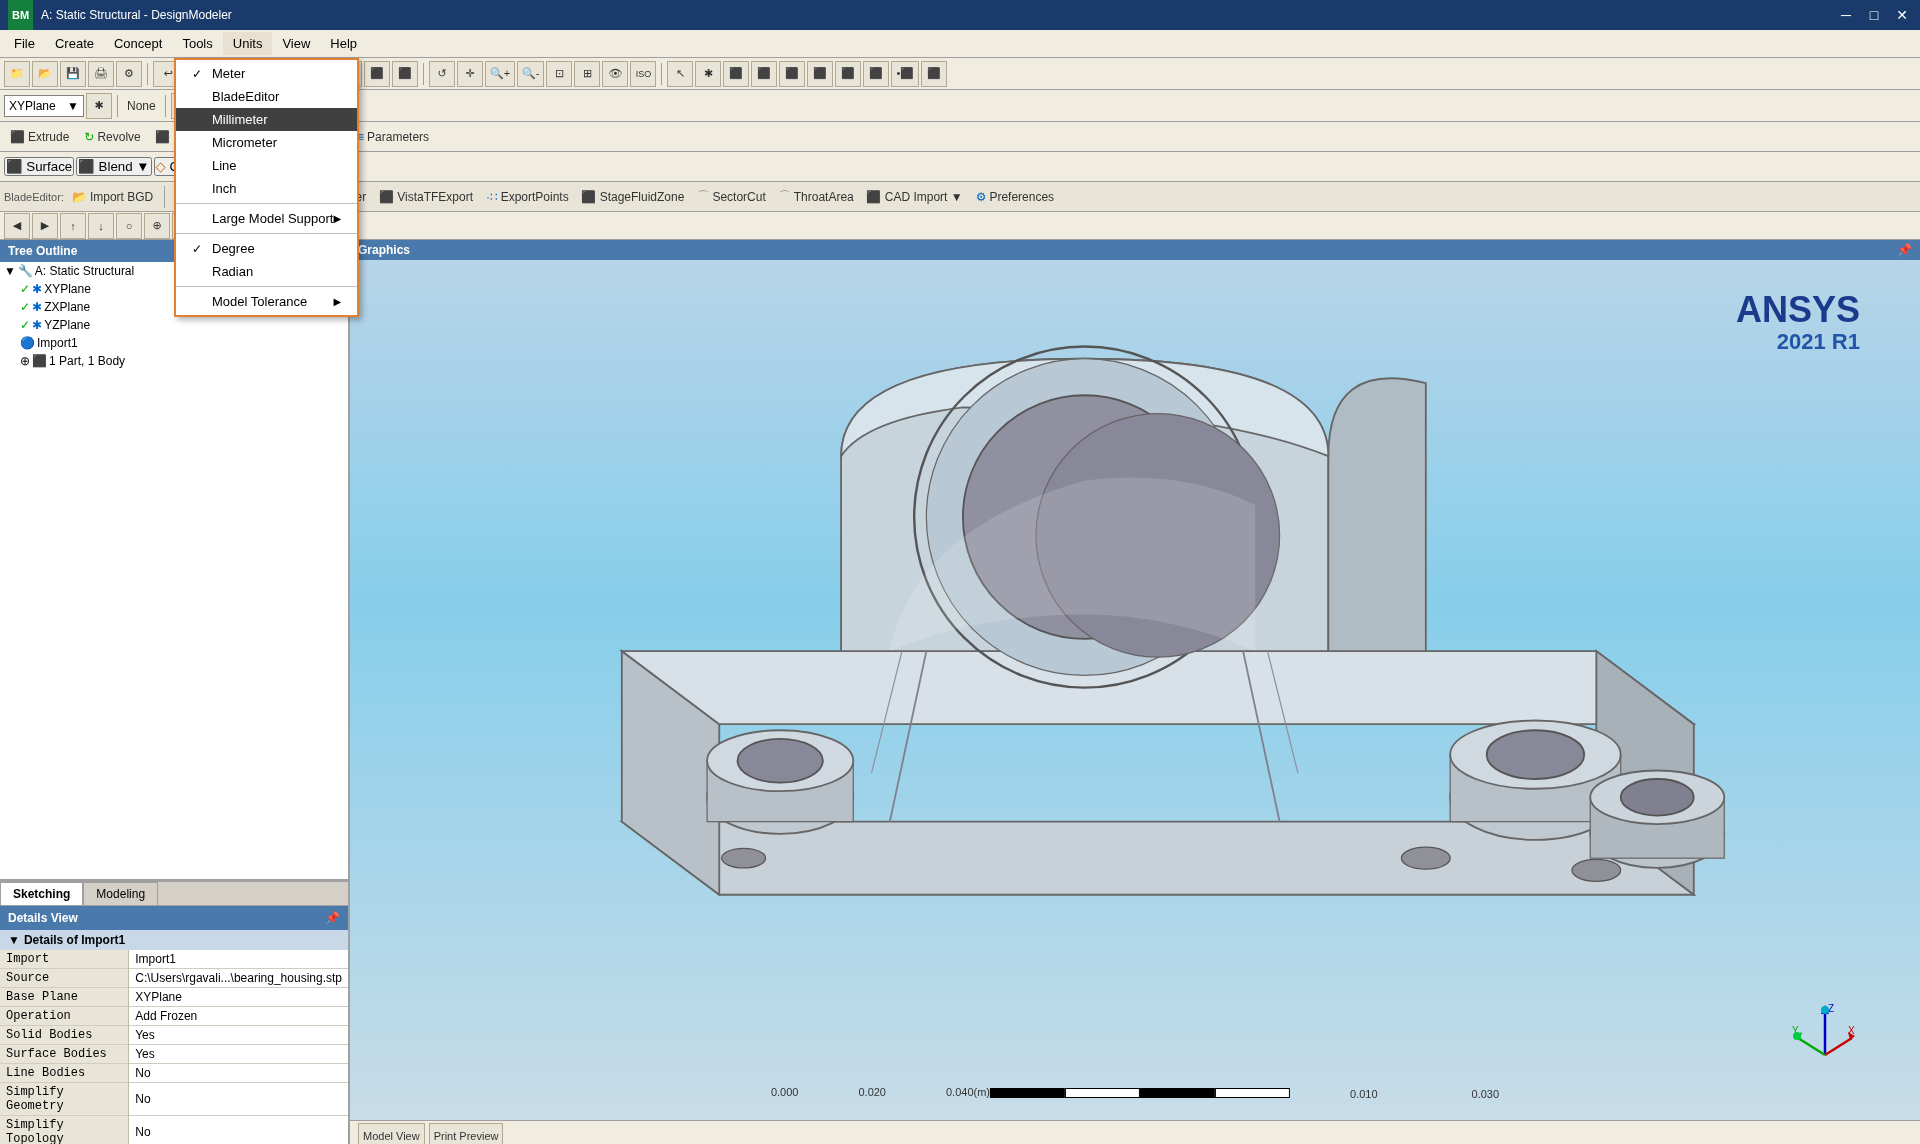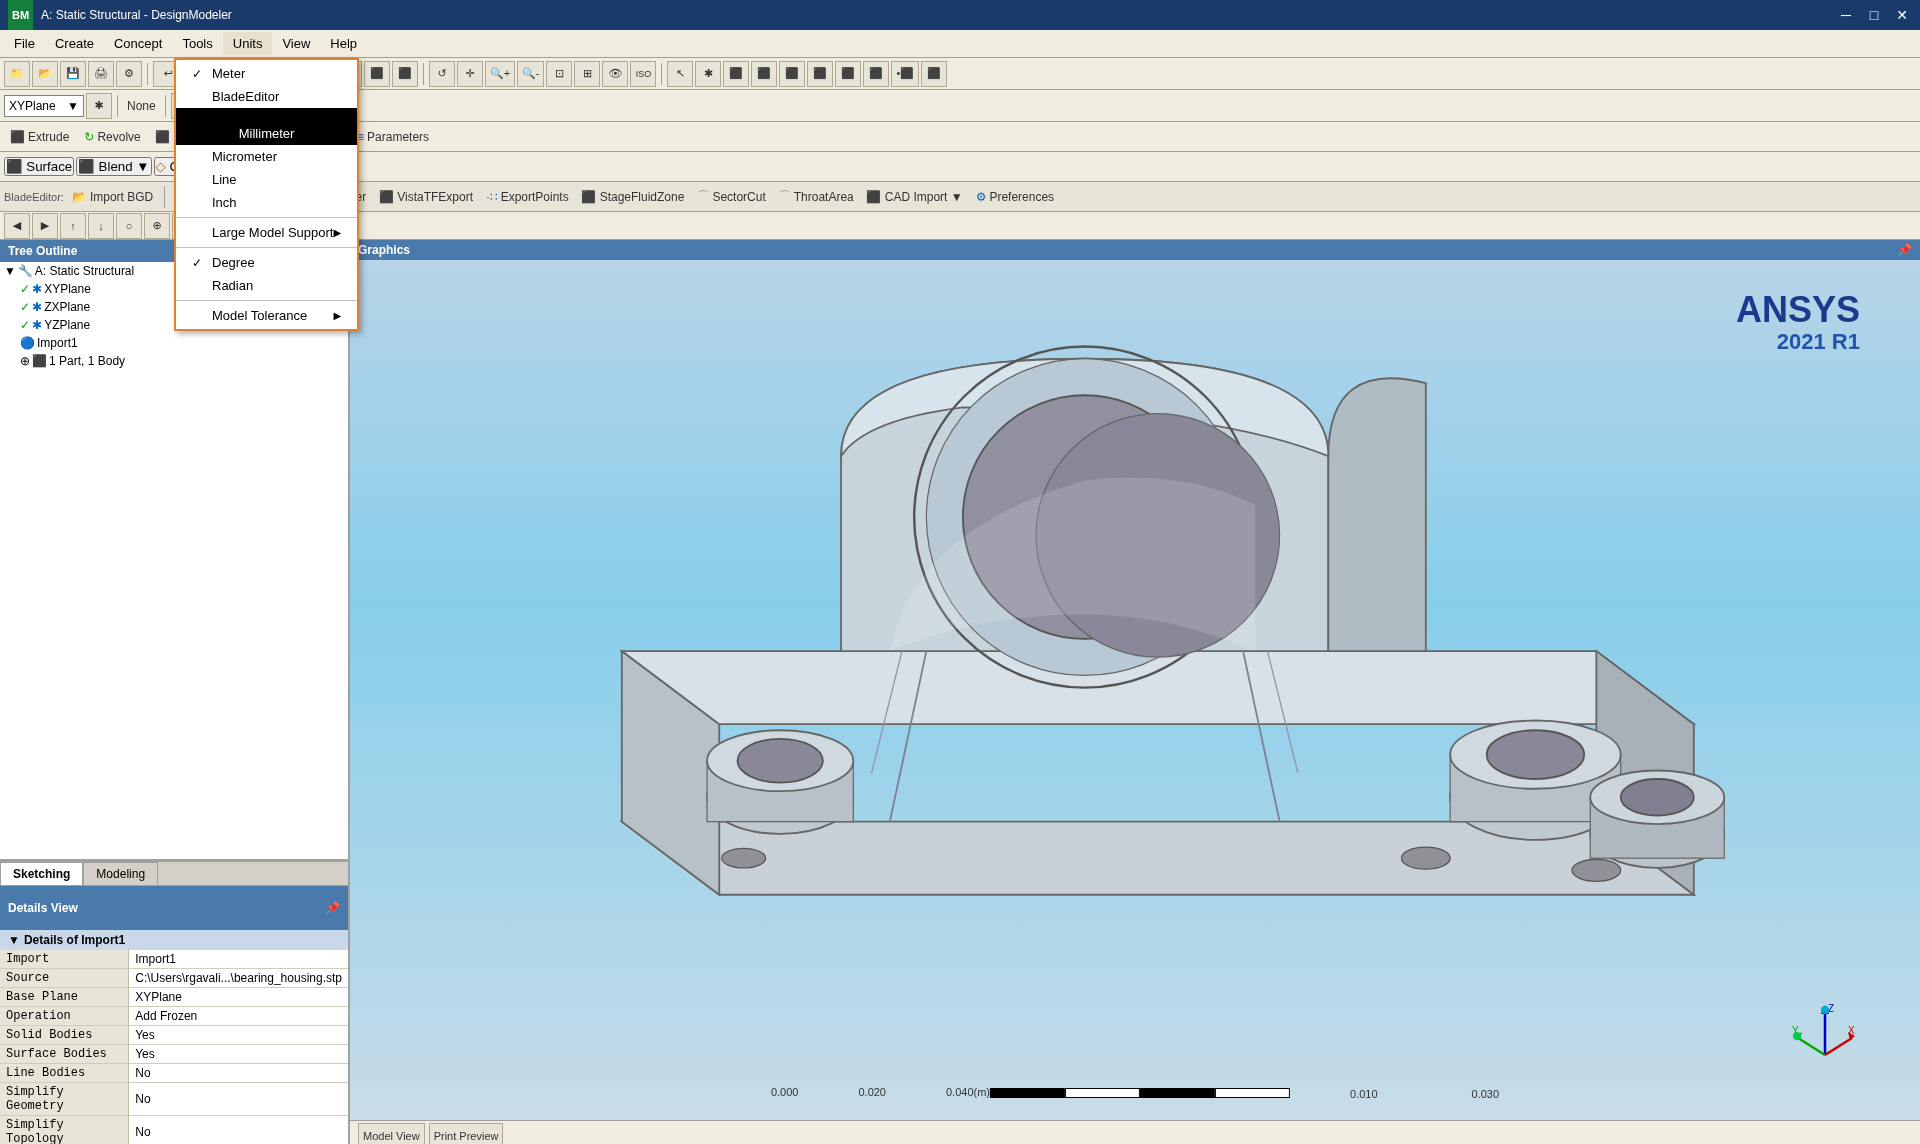--- a/index.html
+++ b/index.html
@@ -196,21 +196,21 @@
     .sketch-tab.active { background: white; font-weight: bold; }
 
     
     #details-panel {
       background: #f5f3ee;
       border-top: 1px solid #a0a0a0;
     }
     .details-header {
       background: #4a7aab;
       color: white;
-      padding: 15px 8px;
+      padding: 5px 8px;
       font-size: 12px;
       font-weight: bold;
       display: flex;
       justify-content: space-between;
     }
     .details-subheader {
       background: #c8d8e8;
       padding: 3px 8px;
       font-size: 12px;
       font-weight: bold;
@@ -323,21 +323,21 @@
     }
     .menu-option {
       display: flex;
       align-items: center;
       padding: 4px 16px;
       font-size: 13px;
       cursor: pointer;
       color: #000;
       position: relative;
     }
-    .menu-option.selected { background: #000000; color: white; flex-direction: column; }
+    .menu-option.selected { background: #404040; color: white; }
     .menu-option .check { width: 16px; margin-right: 4px; font-size: 12px; }
     .menu-option .arrow { margin-left: auto; font-size: 10px; }
     .menu-divider { height: 1px; background: #c0c0c0; margin: 3px 0; }
   </style>
 </head>
 <body>
 
 <div id="titlebar">
   <div style="display:flex; align-items:center; gap:8px;">
     <span style="background:#15803d; color:white; font-size:11px; padding:15px 4px; font-weight:bold;">BM</span>

